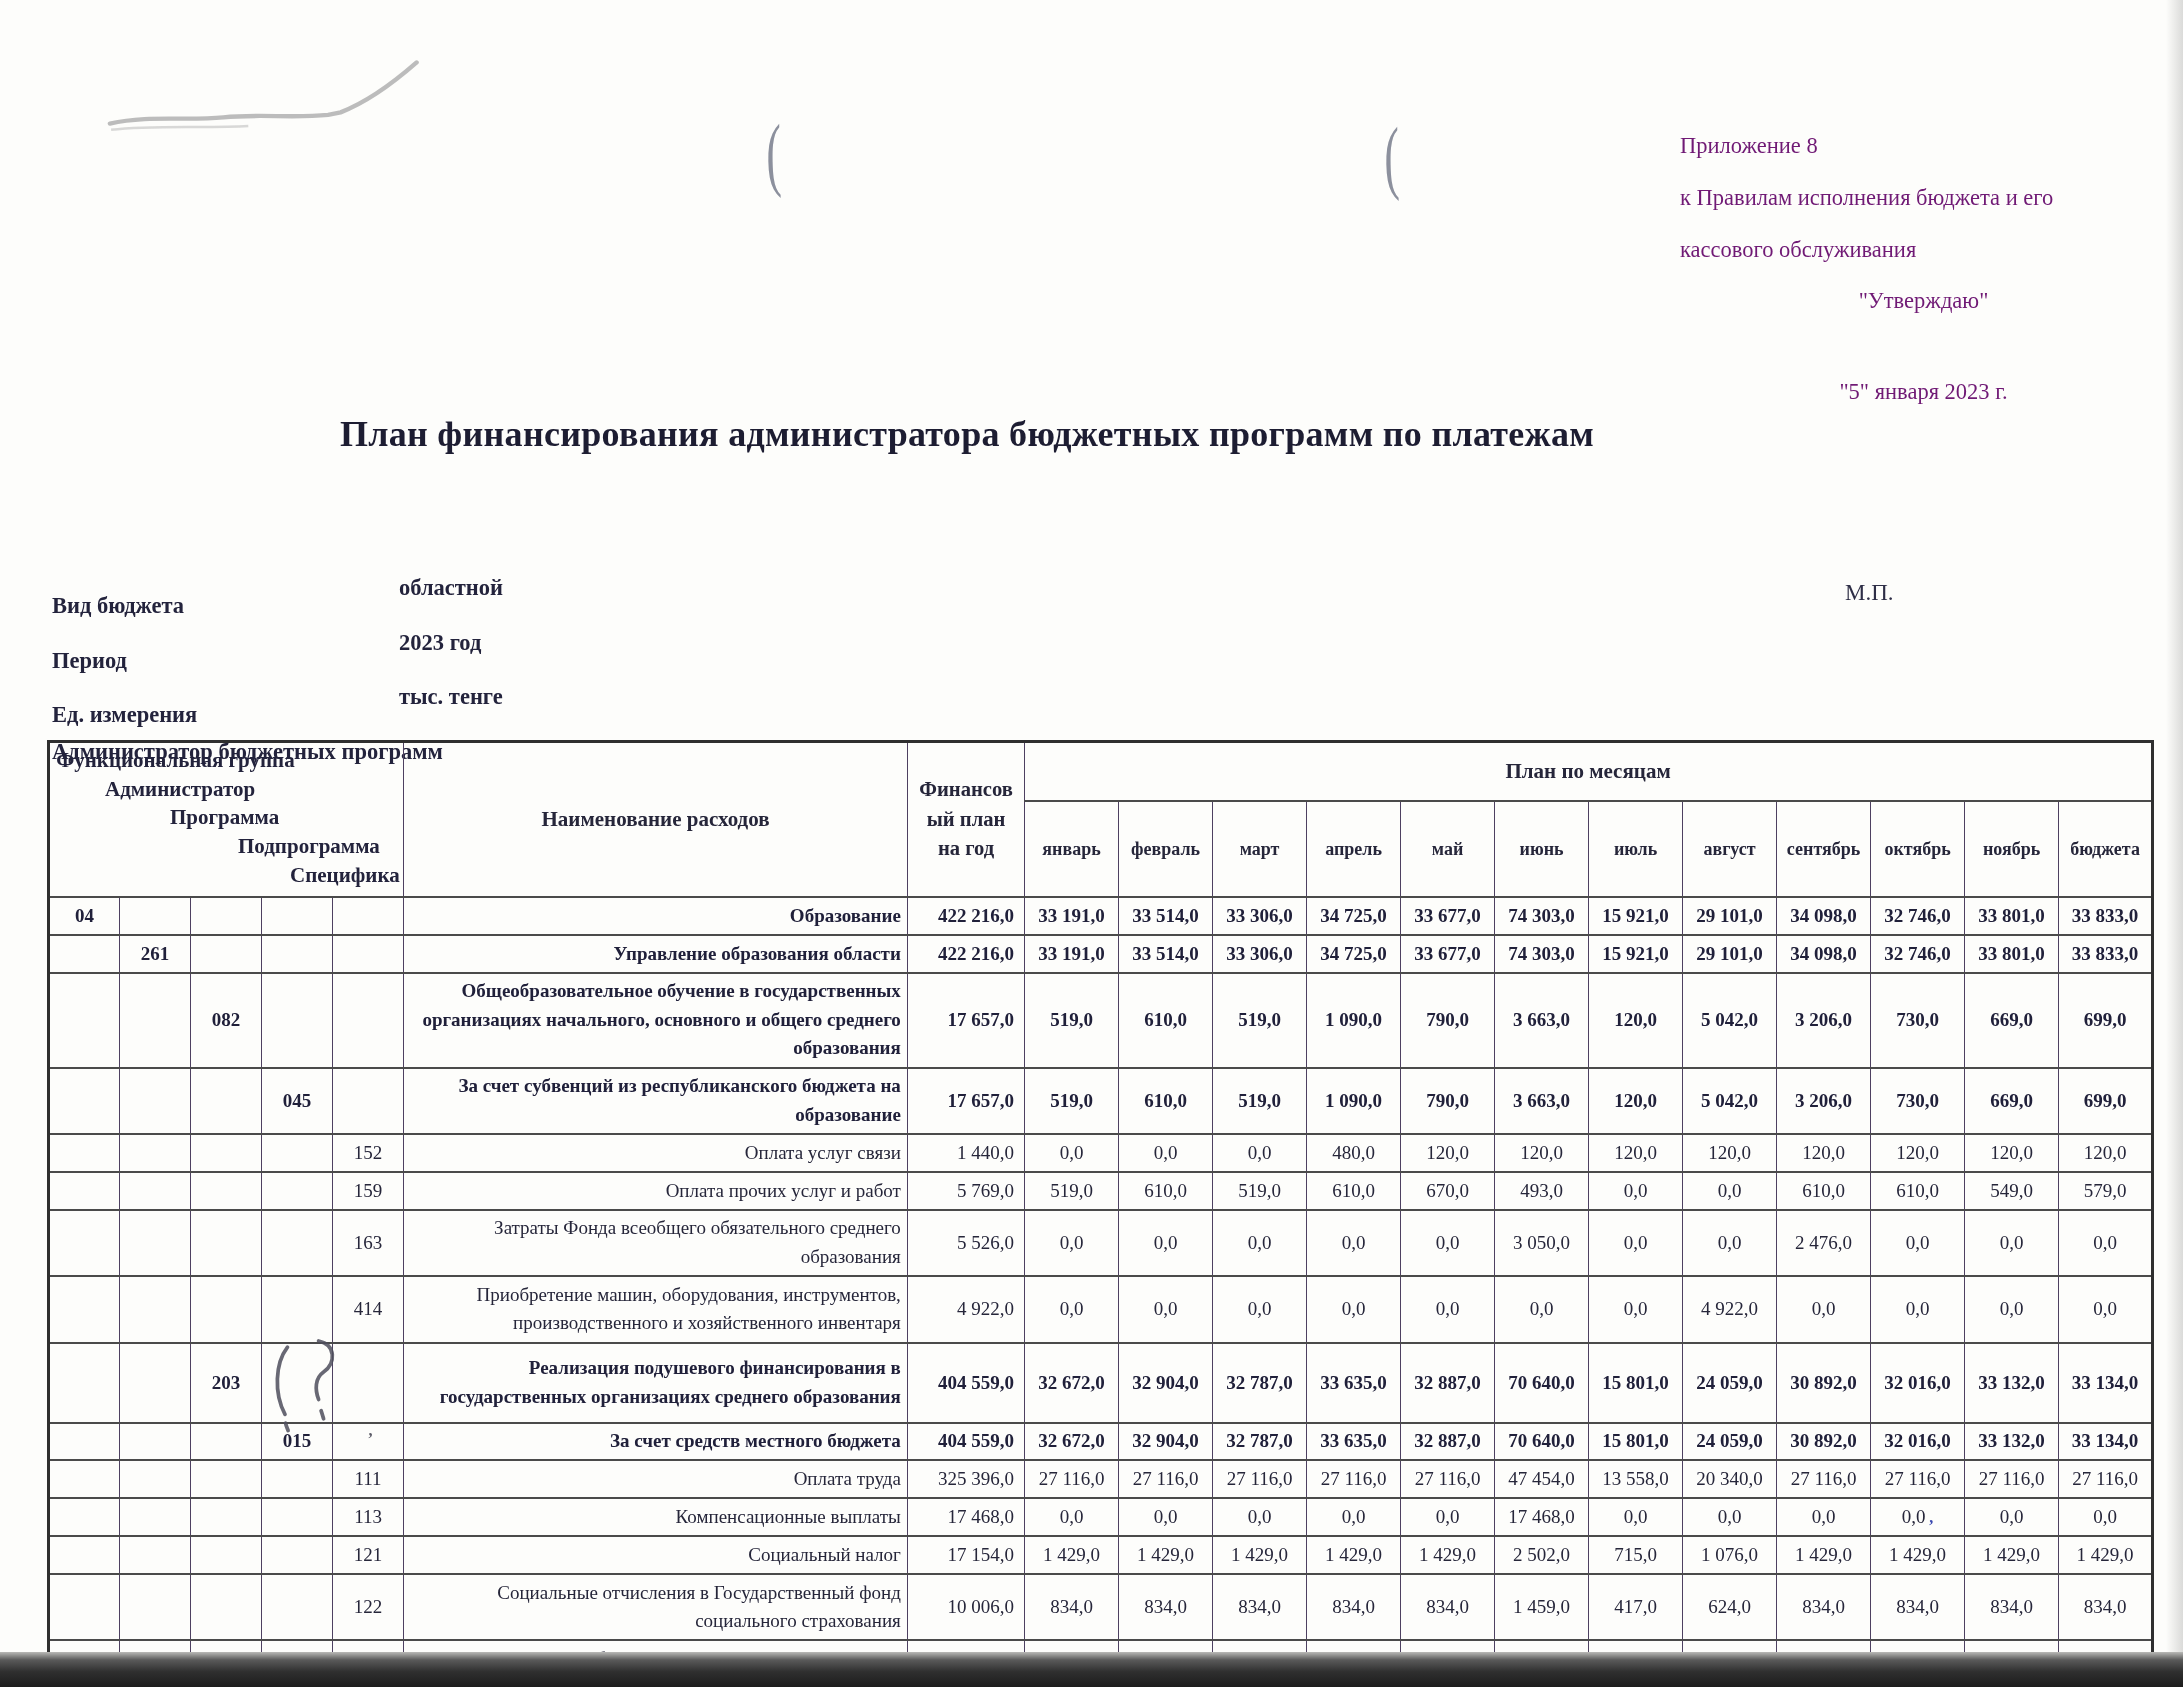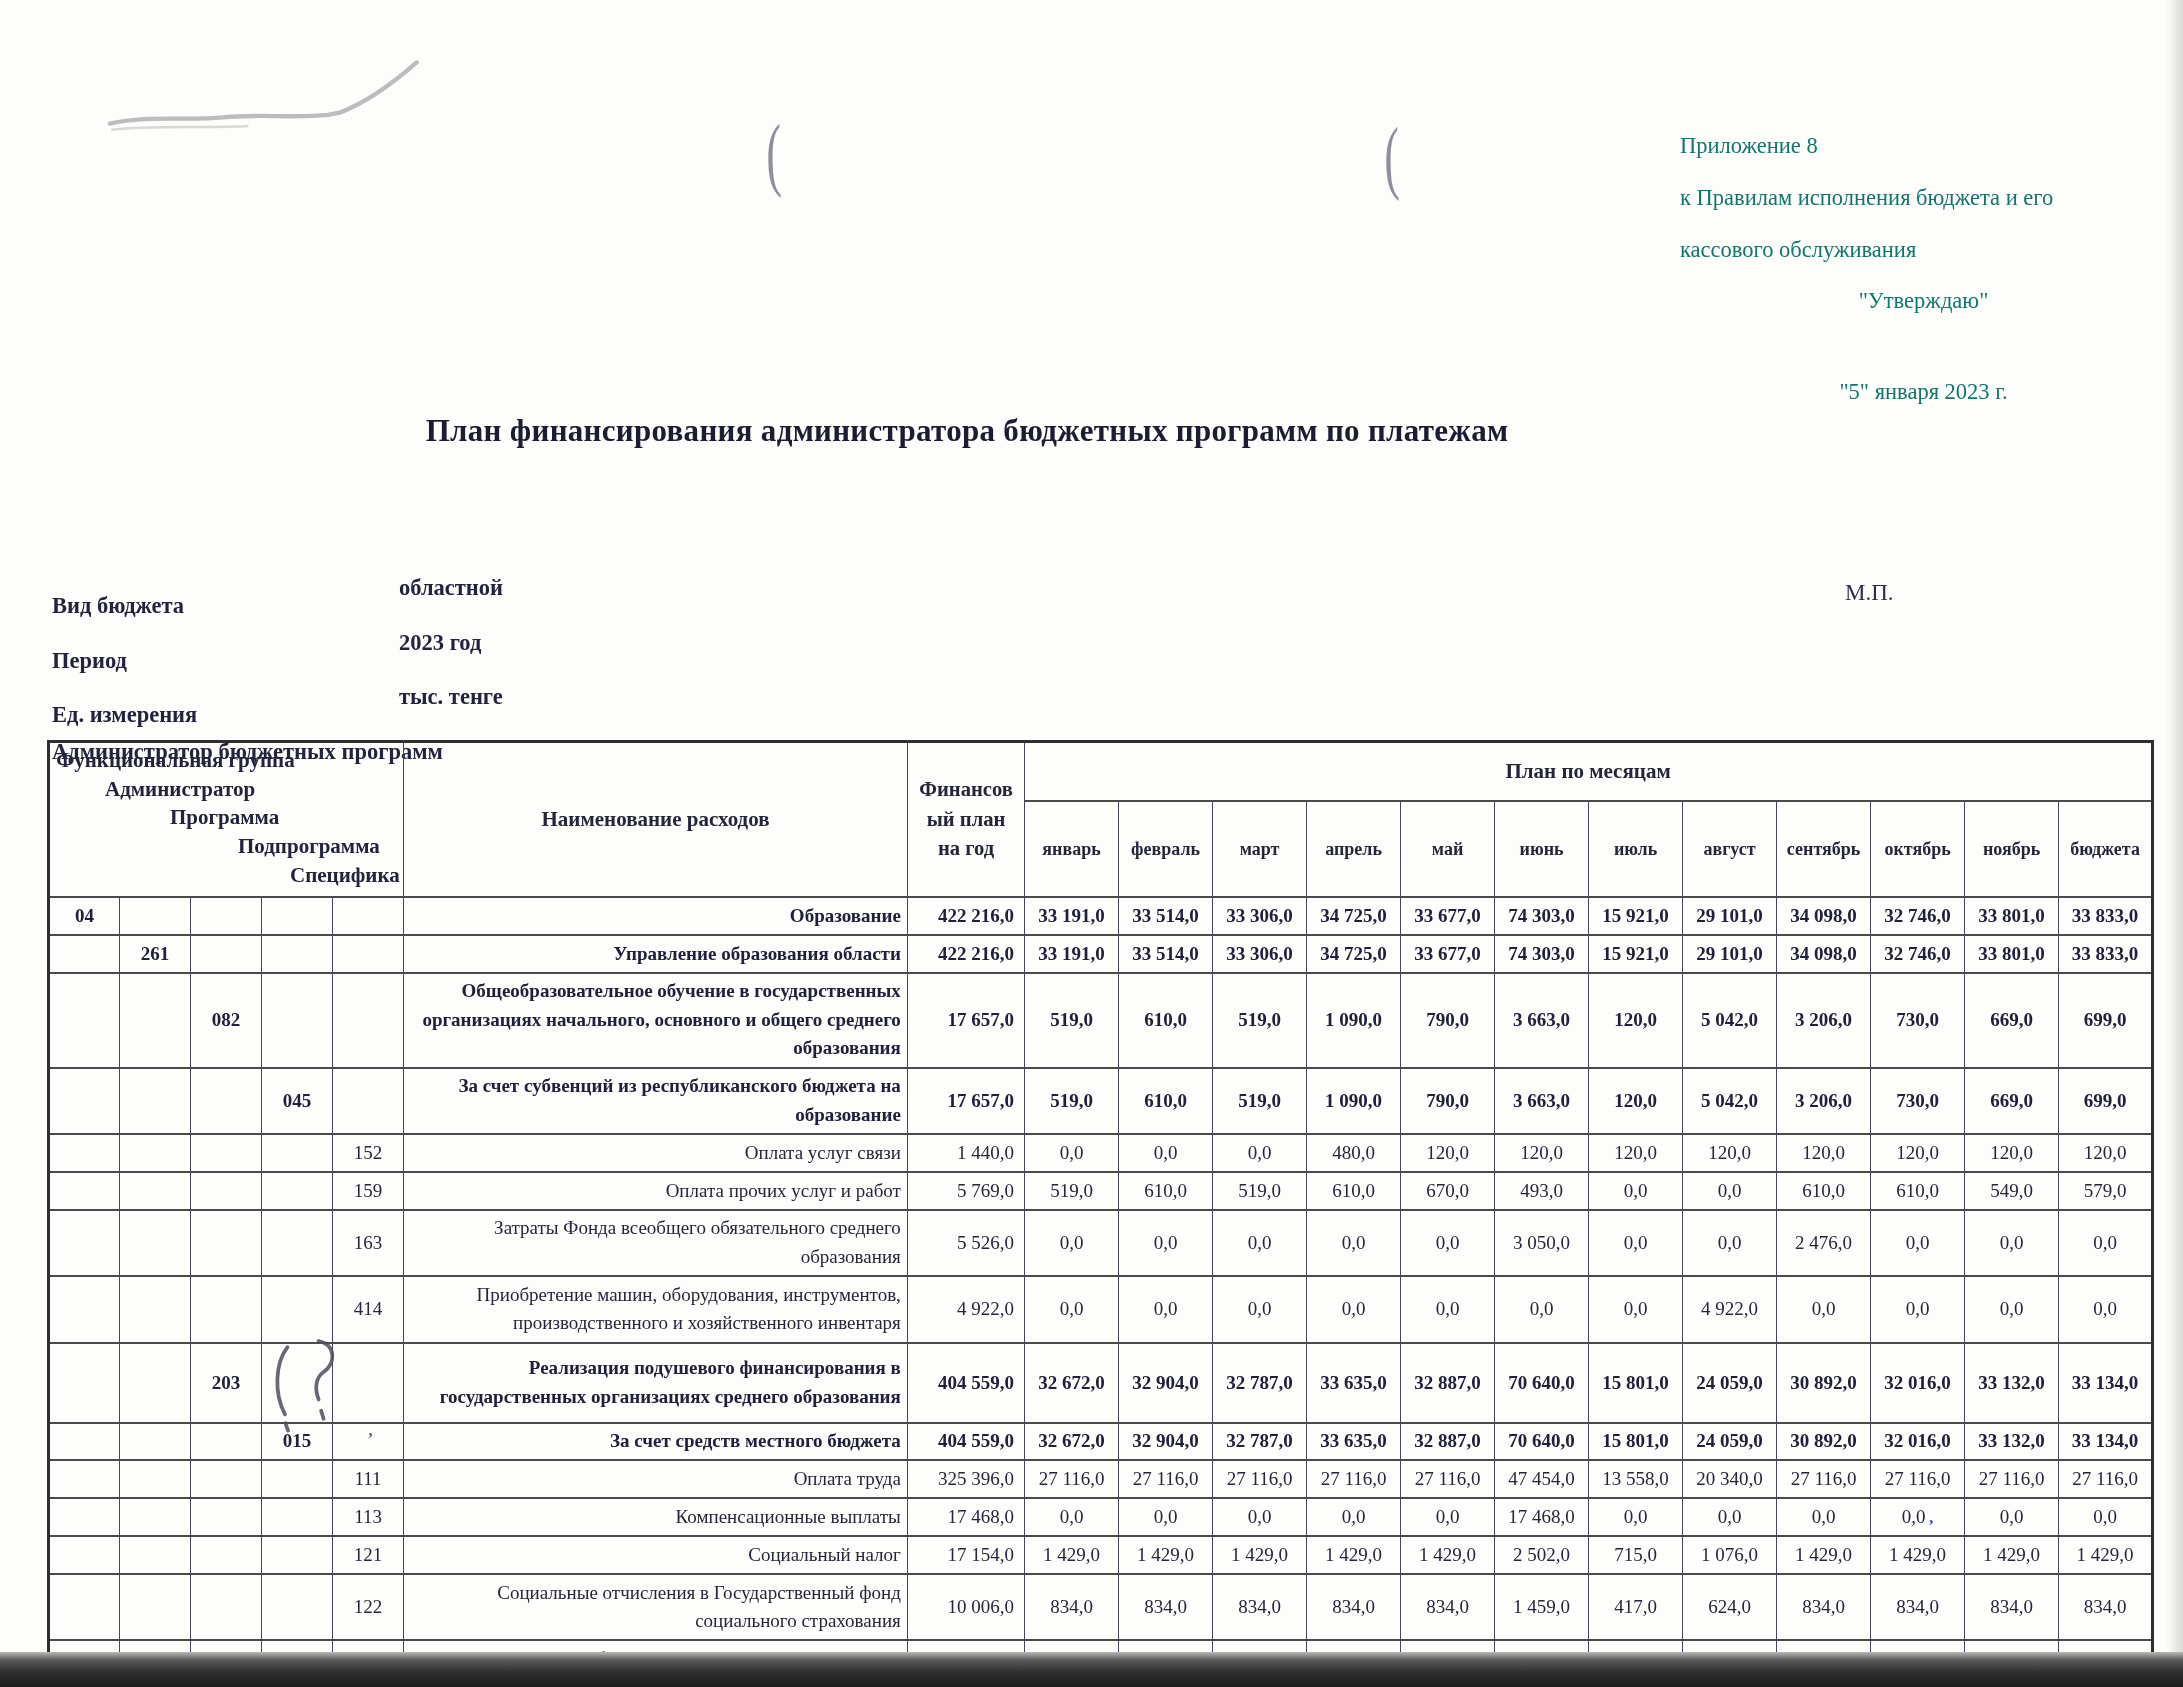--- a/index.html
+++ b/index.html
@@ -13,25 +13,25 @@
   .paren { position:absolute; font-size:82px; color:#5d6376; opacity:.7;
            transform:scaleX(.55) rotate(-2deg); font-weight:normal; }
   #paren1 { left:760px; top:107px; }
   #paren2 { left:1378px; top:110px; }
   .edge-bottom { position:absolute; left:0; bottom:0; width:2183px; height:36px;
     background:linear-gradient(to bottom,#b9b9b6 0%,#5a5a5a 22%,#2f2f2f 55%,#1b1b1b 100%); }
   .edge-right { position:absolute; right:0; top:0; width:17.5px; height:1688px;
     background:linear-gradient(to left, rgba(80,80,80,.20), rgba(80,80,80,0)); }
   
   .appendix { position:absolute; left:1680px; top:120px; width:487px;
-    font-size:22.5px; line-height:2.3; color:#0f766e; }
+    font-size:22.5px; line-height:2.3; color:#701a75; }
   .appendix .approve { text-align:center; }
   .appendix .approve-date { text-align:center; margin-top:39px; }
   .title { position:absolute; left:187px; top:413px; width:1560px; text-align:center;
-    font-size:31px; font-weight:bold; color:#1d1d32; letter-spacing:0.3px; }
+    font-size:36px; font-weight:bold; color:#1d1d32; letter-spacing:0.3px; }
   .meta { position:absolute; left:52px; top:575px; font-size:22.5px; font-weight:bold; color:#23233c; }
   .meta .mrow { display:flex; margin-bottom:10.6px; }
   .meta .ml { min-width:347px;margin-top:18px; }
   .stamp { position:absolute; left:1845px; top:580px; font-size:23px; color:#2e2e46;font-family:Liberation Serif, serif; }
   
   table.doc-table { position:absolute; left:47px; top:740px; width:2105px;
     border-collapse:collapse; table-layout:fixed; font-size:19px; color:#26263a;
     border:3.1px solid #2f2f2f; }
   .doc-table th, .doc-table td {
     border-left:1.2px solid #4d4060; border-right:1.2px solid #4d4060;

